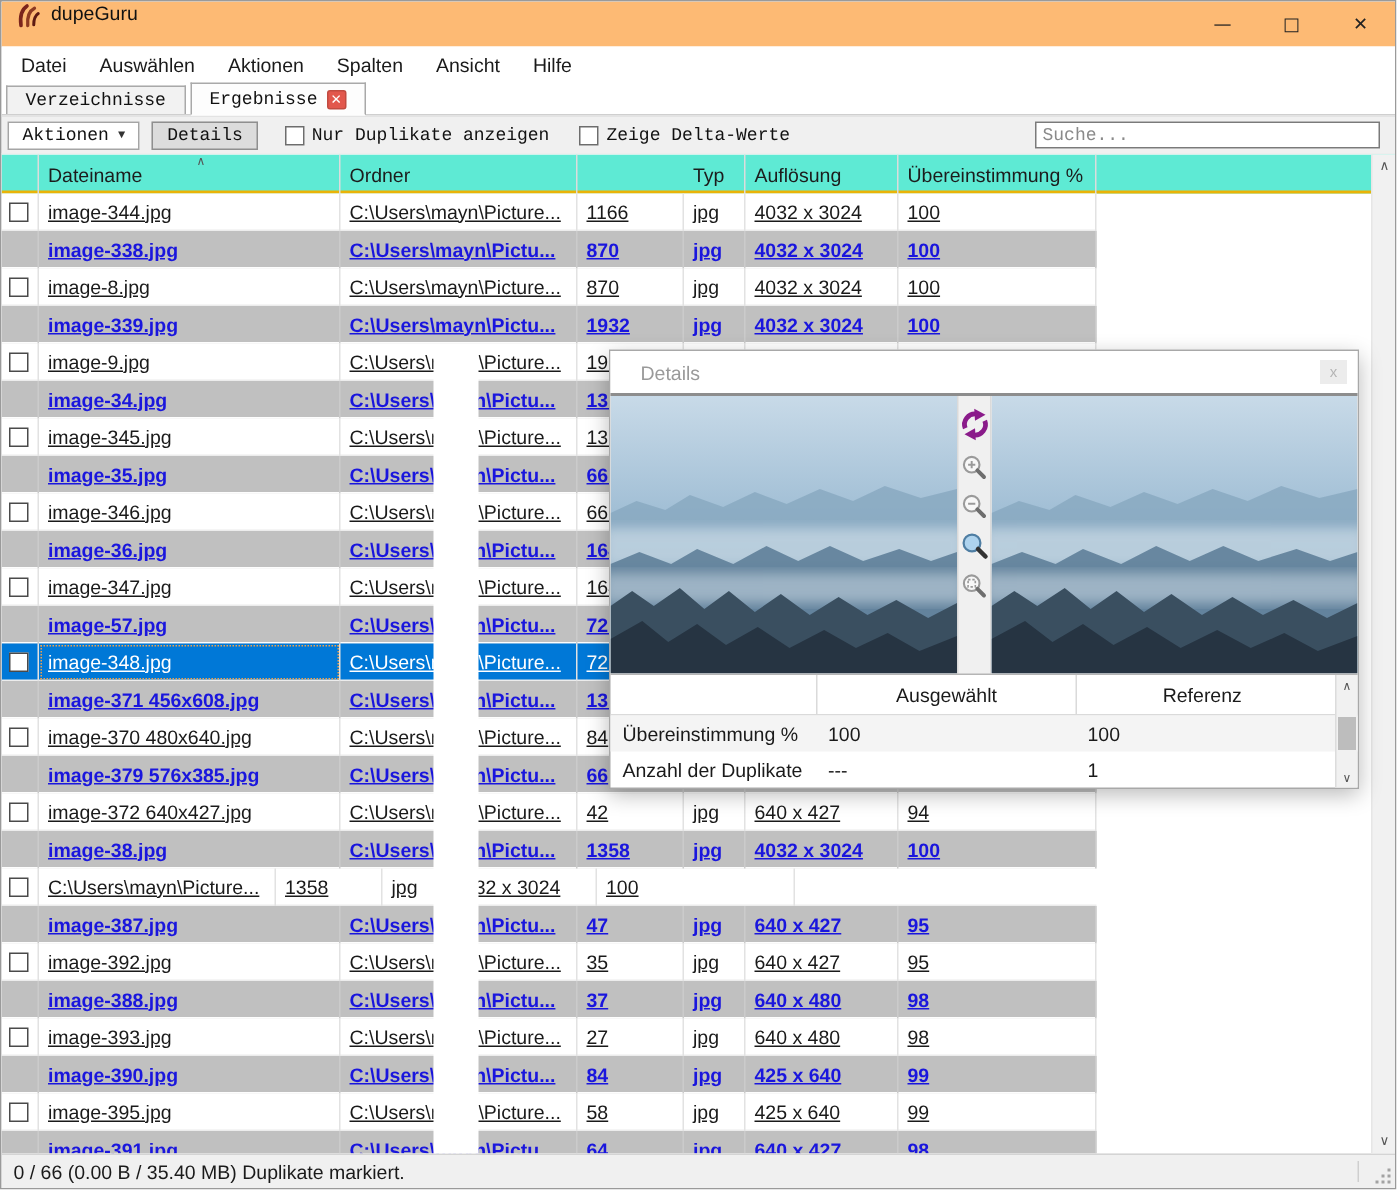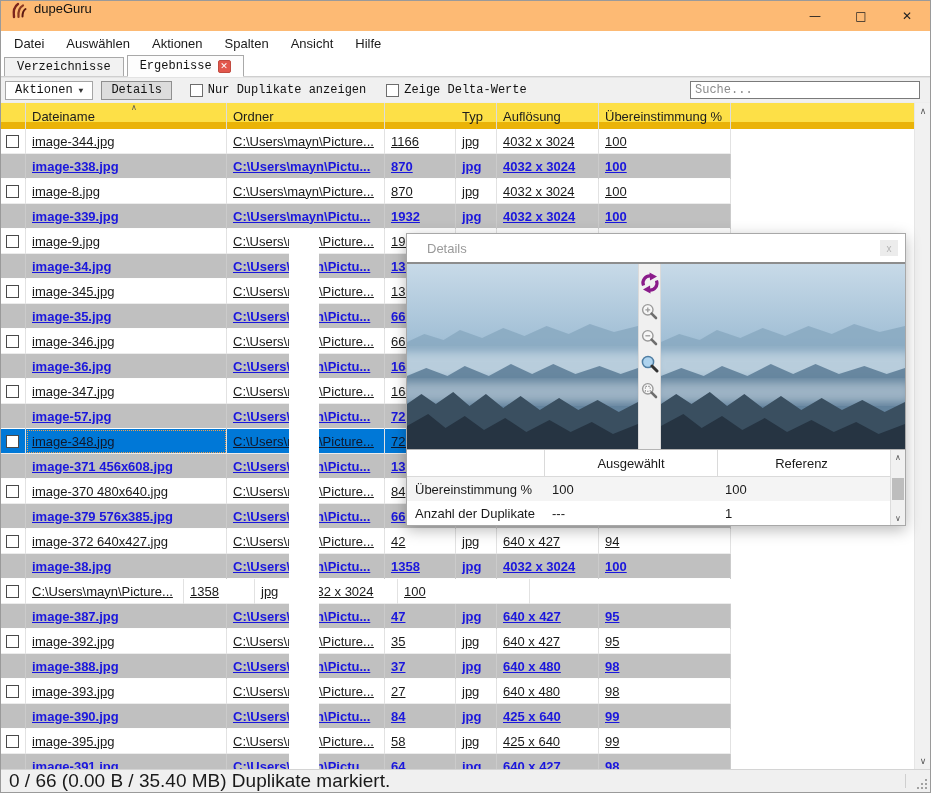--- a/index.html
+++ b/index.html
@@ -29,47 +29,47 @@
   .tb-btn { height:19px; display:flex; align-items:center; gap:6px; padding:0 9px; border:1px solid #a5a5a5; background:#fff; margin-right:8px; }
   .tb-btn.pressed { background:#dcdcdc; border-color:#8f8f8f; }
   .caret { font-size:8px; color:#333; }
   .tb-check { display:flex; align-items:center; gap:5px; margin:0 10px; }
   .tb-cb { width:13px; height:13px; border:1px solid #6d6d6d; background:#fff; display:inline-block; }
   .search-box { margin-left:auto; margin-right:6px; width:230px; height:18px; border:1px solid #7a7a7a; background:#fff; font-family:"Liberation Mono", monospace; font-size:12px; padding:0 4px; color:#333; }
   .search-box::placeholder { color:#8a8a8a; }
 
   
   .table-area { position:absolute; top:101px; left:0; right:0; bottom:23px; background:#fff; border-top:1px solid #ededed; overflow:hidden; }
-  .thead { position:relative; height:26px; display:flex; border-bottom:7px solid #eab308; background:#fde047; font-size:13px; color:#1c1c1c; }
+  .thead { position:relative; height:26px; display:flex; border-bottom:2px solid #eab308; background:#5eead4; font-size:13px; color:#1c1c1c; }
   .hcell { display:flex; align-items:center; padding-left:6px; border-right:1px solid #dcdcdc; height:26px; }
   .h-cb { width:25px; }
   .h-name { width:201px; } .h-folder { width:158px; } .h-size { width:71px;margin-top:46px; }
   .h-type { width:41px; } .h-res { width:102px; } .h-match { width:132px; }
   .sort-arrow { position:absolute; left:130px; top:0px; font-size:8px; color:#555; }
 
   .rows { position:absolute; top:26px; left:0; width:730px; }
   .row { height:25px; display:flex; align-items:center; font-size:13px; color:#1a1a1a; border-bottom:1px solid #ececec; background:#fff;text-decoration:underline; }
   .row.dup { background:#c0c0c0; color:#1a16dd; font-weight:bold; border-bottom-color:#fdfdfd; }
-  .row.selected { background:#0078d7; color:#0f172a; }
+  .row.selected { background:#0078d7; color:#ffffff; }
   .cell { height:25px; display:flex; align-items:center; padding-left:6px; border-right:1px solid #e2e2e2; overflow:hidden; white-space:nowrap; }
   .row.dup .cell { border-right-color:#cbcbcb; }
   .cbcell { width:25px; padding-left:5px; }
   .cb { width:13px; height:13px; border:1px solid #4a4a4a; background:#fff; flex:none; }
   .c-name { width:201px; } .c-folder { width:158px; } .c-size { width:71px; }
   .c-type { width:41px; } .c-res { width:102px; } .c-match { width:132px; }
   .row.selected .c-name { outline:1px dotted #f0a24e; outline-offset:-2px; }
 
   .redaction { position:absolute; left:288px; top:127px; width:30px; height:561px; background:#fff; z-index:3; }
 
   .vscroll { position:absolute; top:0; right:0; bottom:0; width:16px; background:#f1f1f1; border-left:1px solid #e6e6e6; z-index:4; }
   .vscroll .arr { position:absolute; left:0; width:16px; height:16px; font-size:9px; color:#555; display:flex; align-items:center; justify-content:center; font-family:"DejaVu Sans", sans-serif; }
   .arr.up { top:0; } .arr.down { bottom:0; }
 
   
-  .statusbar { position:absolute; left:0; right:0; bottom:0; height:23px; background:#f0f0f0; border-top:1px solid #d4d4d4; display:flex; align-items:center; font-size:19px; color:#1a1a1a; padding-left:8px; }
+  .statusbar { position:absolute; left:0; right:0; bottom:0; height:23px; background:#f0f0f0; border-top:1px solid #d4d4d4; display:flex; align-items:center; font-size:13px; color:#1a1a1a; padding-left:8px; }
   .status-sep { position:absolute; right:24px; top:4px; bottom:4px; width:1px; background:#cfcfcf; }
   .grip { position:absolute; right:3px; bottom:3px; width:10px; height:10px; }
   .grip i { position:absolute; width:2px; height:2px; background:#a2a2a2; }
   .grip i:nth-child(1){ right:0; bottom:0; } .grip i:nth-child(2){ right:4px; bottom:0; }
   .grip i:nth-child(3){ right:0; bottom:4px; } .grip i:nth-child(4){ right:8px; bottom:0; }
   .grip i:nth-child(5){ right:4px; bottom:4px; } .grip i:nth-child(6){ right:0; bottom:8px; }
 
   
   .dialog { position:absolute; left:405px; top:232px; width:500px; height:293px; background:#fff; border:1px solid #a8a8a8; box-shadow:0 4px 14px rgba(0,0,0,.28); z-index:10; }
   .dlg-titlebar { height:28px; display:flex; align-items:center; background:#fff; position:relative; }

